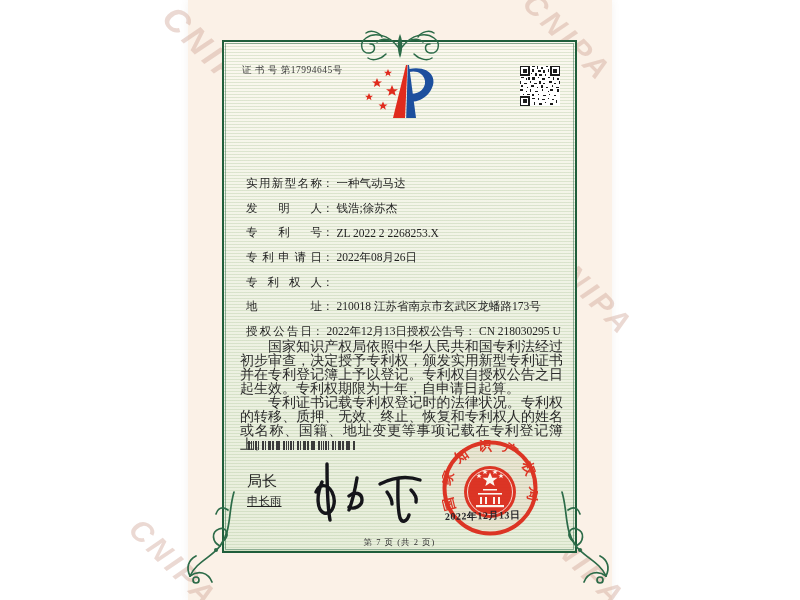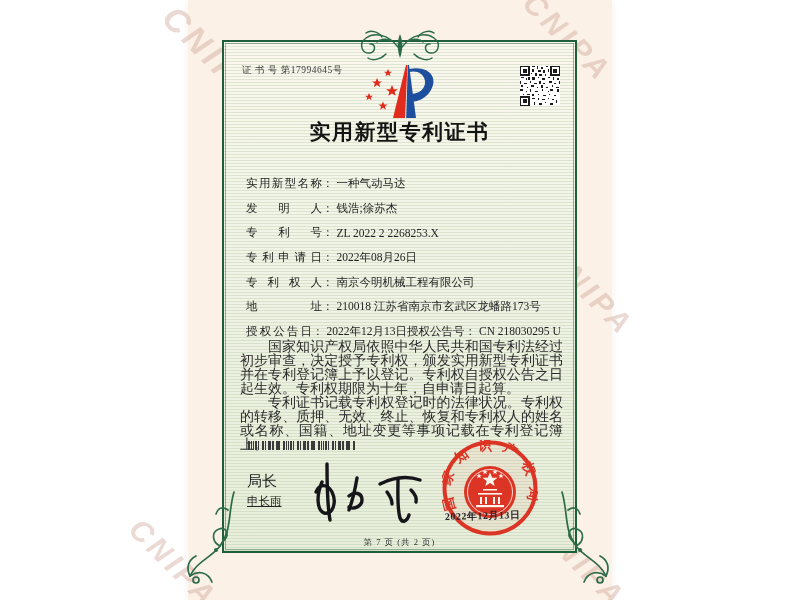--- a/index.html
+++ b/index.html
@@ -113,21 +113,20 @@
       <svg class="qr" width="40" height="40" viewBox="0 0 29 29" shape-rendering="crispEdges">
         <rect width="29" height="29" fill="#ffffff"></rect>
         <g fill="#1c1c1c">
           <path d="M0,0h7v7h-7z M1,1v5h5v-5z M2,2h3v3h-3z" fill-rule="evenodd"></path>
           <path d="M22,0h7v7h-7z M23,1v5h5v-5z M24,2h3v3h-3z" fill-rule="evenodd"></path>
           <path d="M0,22h7v7h-7z M1,23v5h5v-5z M2,24h3v3h-3z" fill-rule="evenodd"></path>
           <path d="M9 0h2v1h-2z M12 0h1v2h-1z M15 1h2v1h-2z M19 0h1v1h-1z M9 2h1v2h-1z M13 3h2v1h-2z M17 3h1v2h-1z M20 2h1v2h-1z M8 5h1v1h-1z M11 5h1v2h-1z M14 6h2v1h-2z M18 6h1v1h-1z M1 8h2v1h-2z M4 9h1v1h-1z M6 8h1v2h-1z M9 8h2v2h-2z M13 8h1v1h-1z M16 9h2v1h-2z M20 8h2v1h-2z M24 8h1v2h-1z M27 9h1v1h-1z M0 11h1v2h-1z M3 12h2v1h-2z M7 11h1v1h-1z M10 12h2v1h-2z M14 11h1v2h-1z M17 12h1v1h-1z M21 11h2v1h-2z M25 12h1v1h-1z M28 11h1v2h-1z M1 14h1v1h-1z M5 15h1v1h-1z M8 14h2v1h-2z M12 15h1v1h-1z M15 14h2v2h-2z M19 15h1v1h-1z M23 14h1v1h-1z M26 15h2v1h-2z M0 17h2v1h-2z M4 18h1v1h-1z M7 17h1v2h-1z M11 18h2v1h-2z M16 17h1v1h-1z M20 18h1v1h-1z M22 17h2v1h-2z M27 17h1v2h-1z M2 20h1v1h-1z M5 20h2v1h-2z M9 20h1v2h-1z M13 20h1v1h-1z M17 21h2v1h-2z M21 20h1v1h-1z M25 21h1v1h-1z M9 23h2v1h-2z M13 23h1v2h-1z M16 24h2v1h-2z M20 23h1v1h-1z M23 24h2v1h-2z M10 26h1v2h-1z M14 27h2v1h-2z M18 26h1v1h-1z M22 27h2v1h-2z M26 25h1v2h-1z"></path>
         </g>
       </svg>
 
-      <div class="title">实用新型专利证书</div>
 
       <div class="fields">
         <div class="frow">
           <span class="flabel">实用新型名称</span>
             <span class="fcolon">：</span>
             <span class="fvalue">一种气动马达</span>
         </div>
         <div class="frow">
           <span class="flabel">发明人</span>
             <span class="fcolon">：</span>
@@ -139,21 +138,20 @@
             <span class="fvalue">ZL 2022 2 2268253.X</span>
         </div>
         <div class="frow">
           <span class="flabel">专利申请日</span>
             <span class="fcolon">：</span>
             <span class="fvalue">2022年08月26日</span>
         </div>
         <div class="frow">
           <span class="flabel">专利权人</span>
             <span class="fcolon">：</span>
-            <span class="fvalue">南京今明机械工程有限公司</span>
         </div>
         <div class="frow">
           <span class="flabel">地址</span>
             <span class="fcolon">：</span>
             <span class="fvalue">210018 江苏省南京市玄武区龙蟠路173号</span>
         </div>
         <div class="frow">
           <span class="grant-left">
             <span class="flabel">授权公告日</span>
               <span class="fcolon">：</span>

